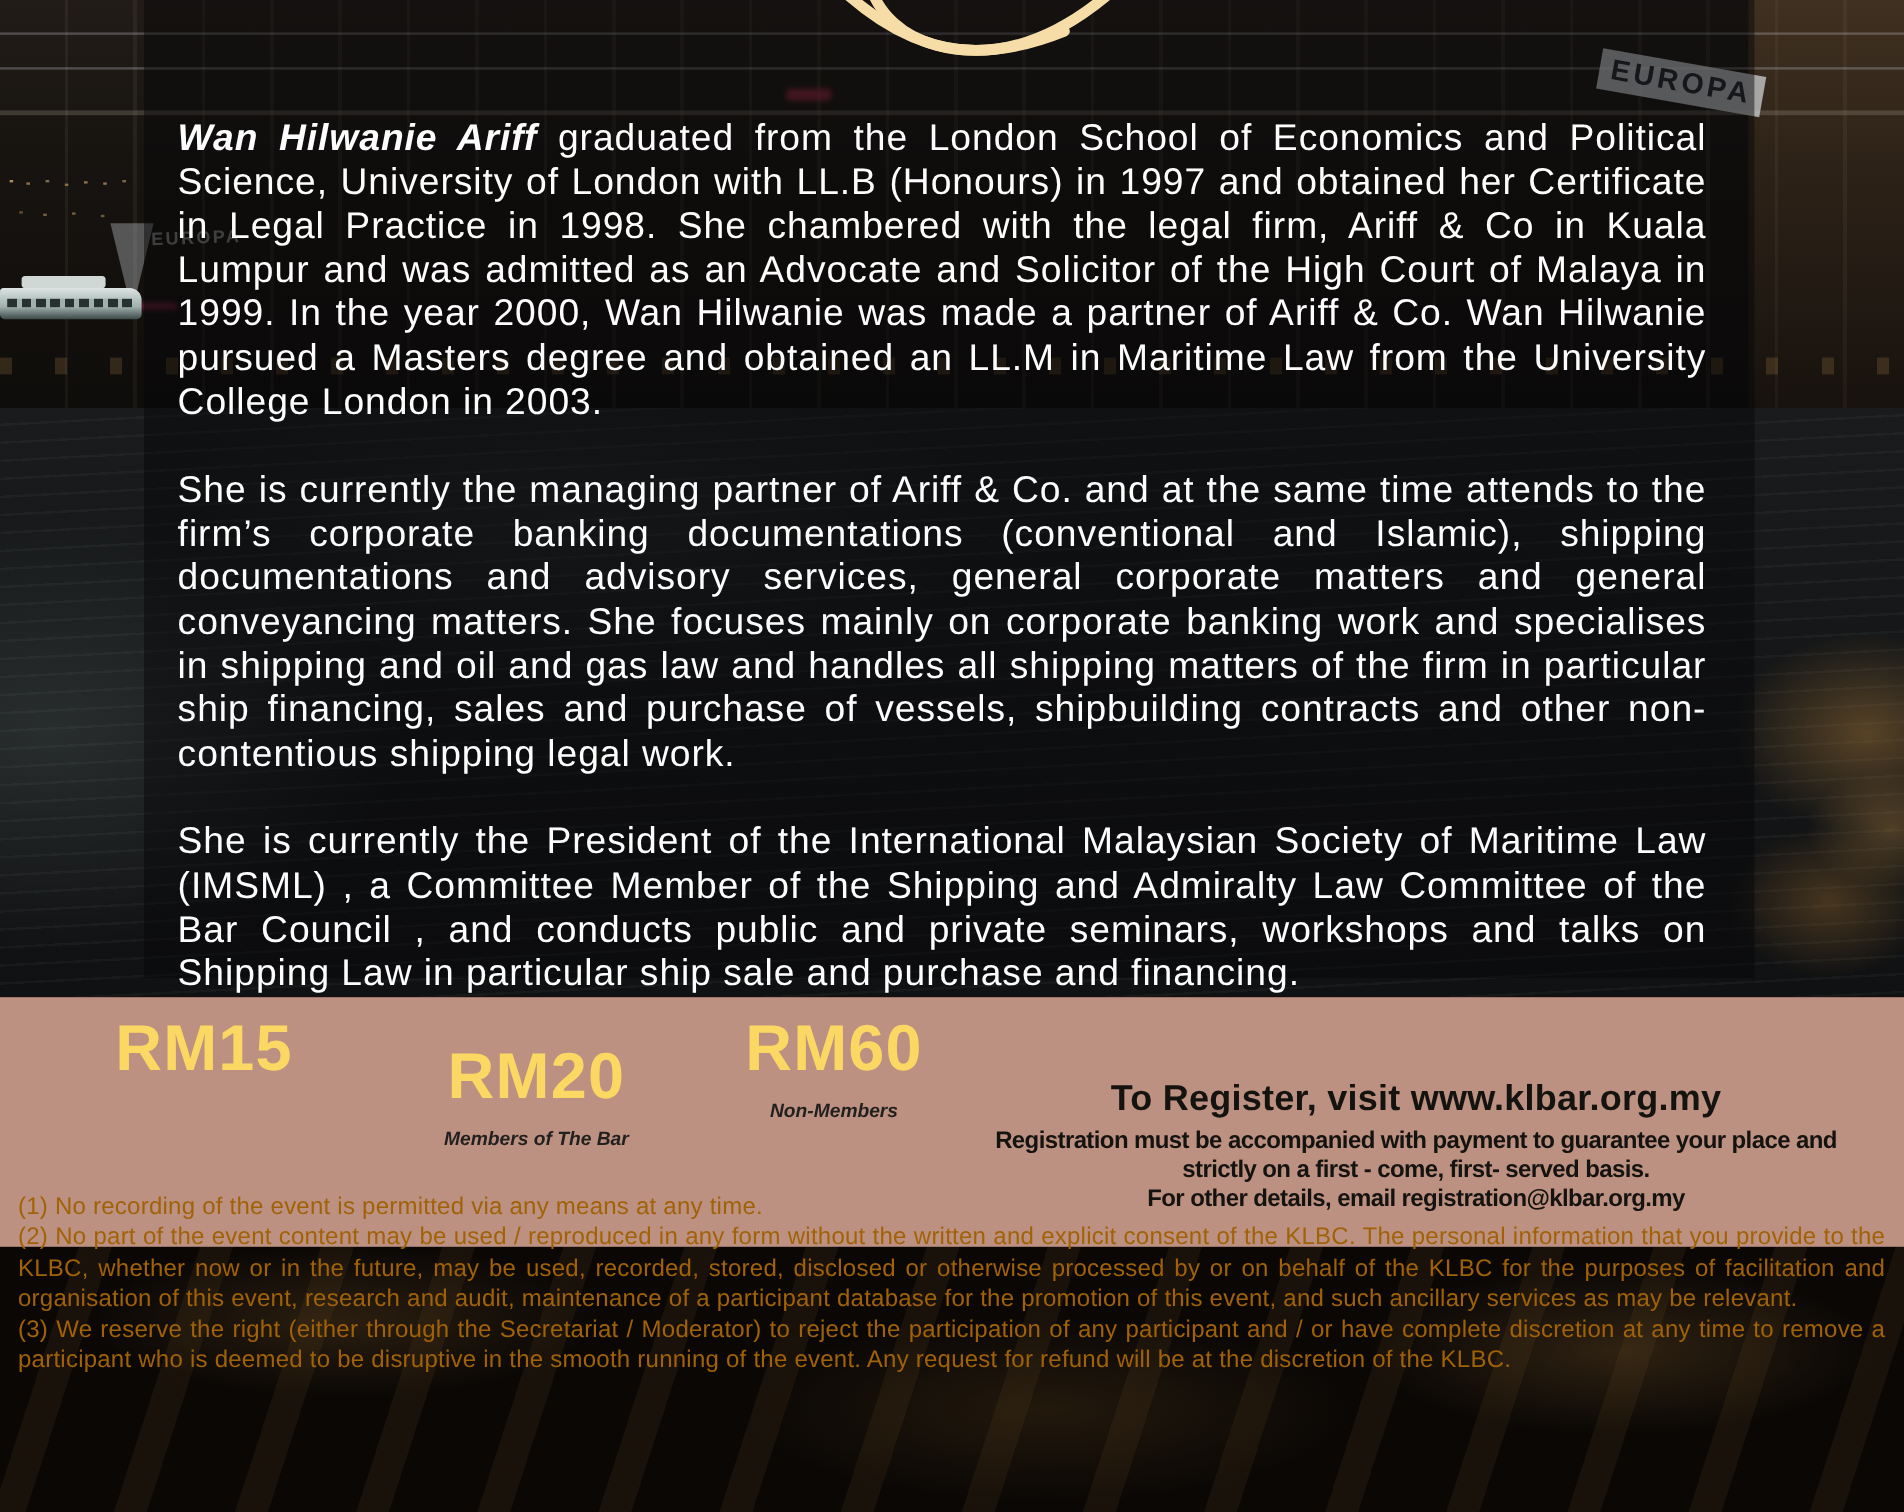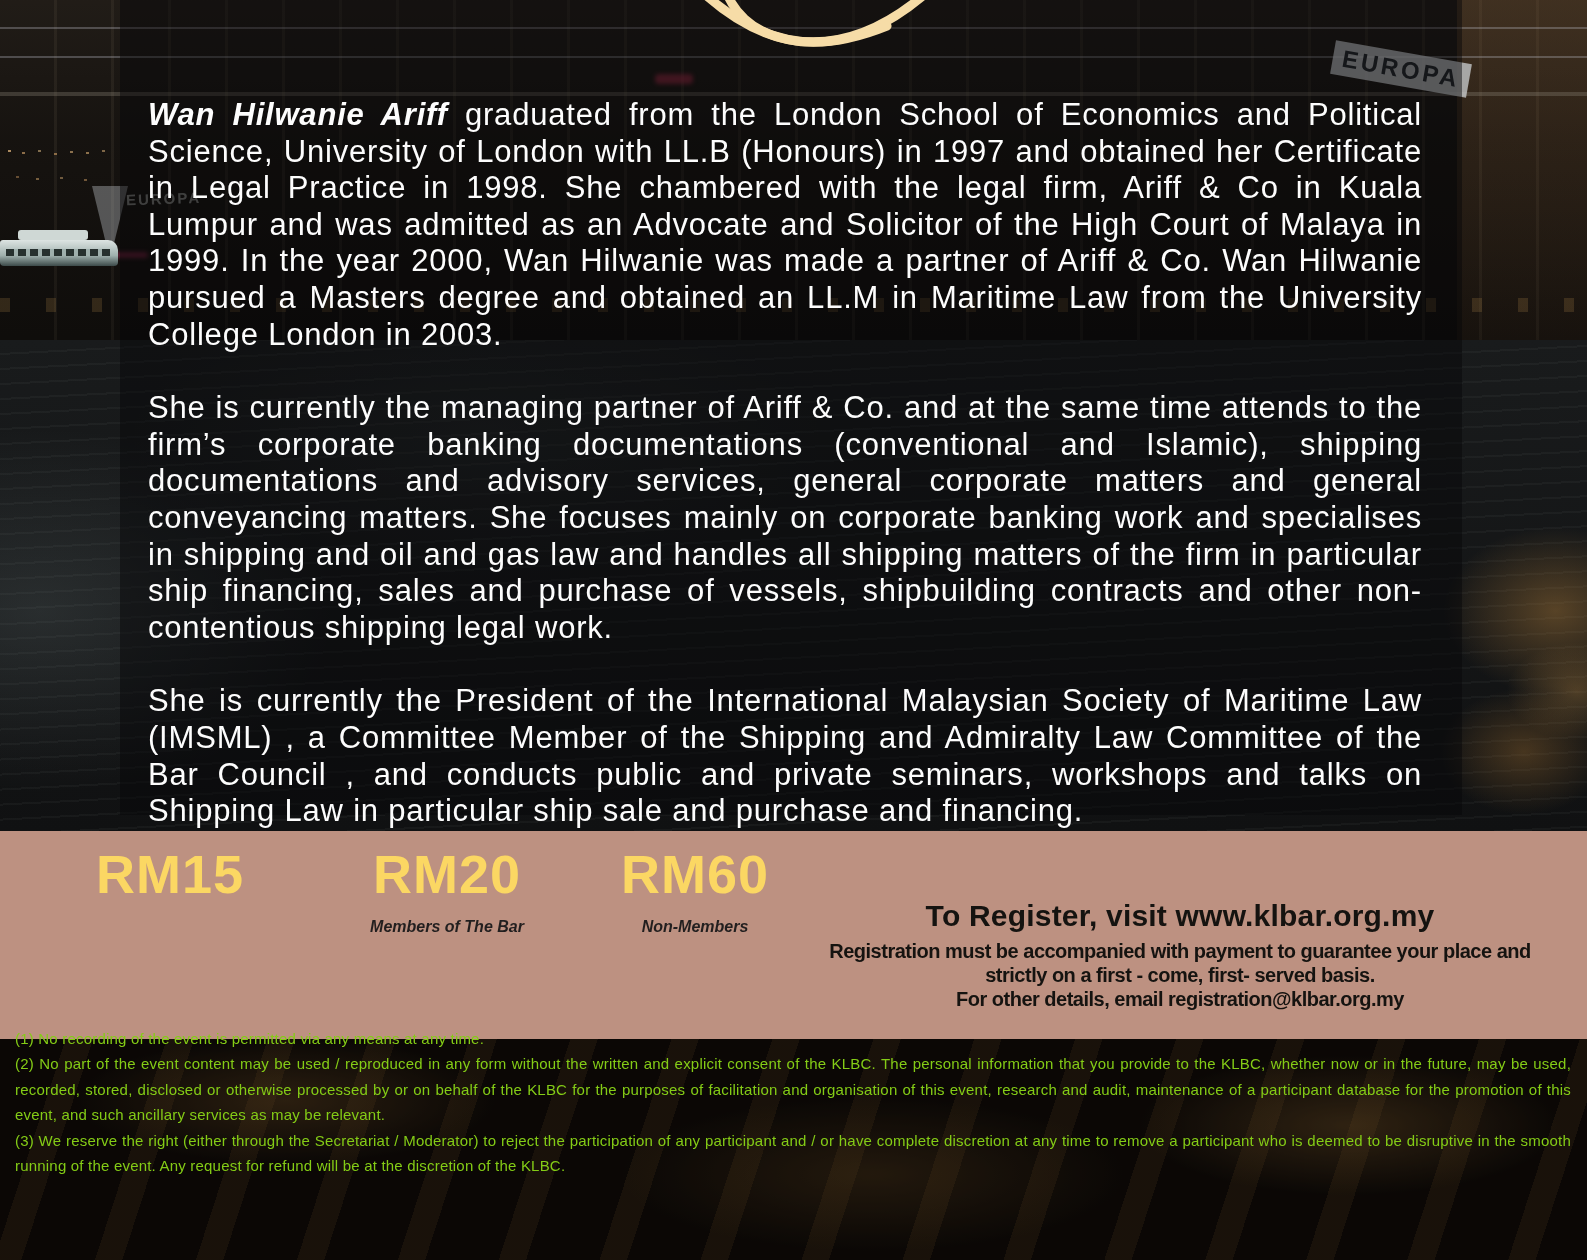--- a/index.html
+++ b/index.html
@@ -75,35 +75,35 @@
     color:#fdfdfd;font-size:31px;line-height:36.6px;letter-spacing:.8px;text-align:justify;}
   .bio p{margin:0 0 37px 0;}
   .bio p:last-child{margin-bottom:0;margin-top:28px;}
   .bio-name{font-weight:bold;font-style:italic;}
 
   
   .price-bar{position:absolute;left:0;top:831px;width:1587px;height:208px;z-index:4;
     background:var(--bar-background,#bd9181);}
   .price-col{position:absolute;top:14px;text-align:center;}
   .price-col.c1{left:30px;width:280px;}
-  .price-col.c2{left:307px;width:280px;}
+  .price-col.c2{left:307px;width:280px;margin-top:23px;}
   .price-col.c3{left:560px;width:270px;}
   .price-amount{font-size:54px;font-weight:bold;letter-spacing:1px;line-height:58px;
     color:var(--price-yellow,#fbd763);}
   .price-label{margin-top:12px;font-size:16px;font-weight:bold;font-style:italic;
     line-height:23px;color:#221f1f;}
   .register{position:absolute;left:810px;top:20px;width:740px;text-align:center;color:#151310;}
   .register-heading{font-size:30px;font-weight:bold;letter-spacing:.2px;margin-bottom:6px;margin-top:48px;}
   .register-note,.register-contact{font-size:20px;font-weight:bold;letter-spacing:-.5px;line-height:24px;}
 
   
   .terms-bg{position:absolute;left:0;top:1015px;width:1587px;height:245px;z-index:3;
     background:rgba(5,4,3,.30);}
-  .terms{position:absolute;left:15px;top:1026px;width:1556px;z-index:4;
-    color:#84cc16;font-size:15px;line-height:25.4px;letter-spacing:.2px;text-align:justify;}
+  .terms{position:absolute;left:15px;top:994px;width:1556px;z-index:4;
+    color:#a16207;font-size:20px;line-height:25.4px;letter-spacing:.2px;text-align:justify;}
   .terms p{margin:0;}
 </style>
 </head>
 <body>
 
 <div class="poster">
 
   <div class="bg">
     <div class="bg-top"></div>
     <div class="bg-topright"></div>

